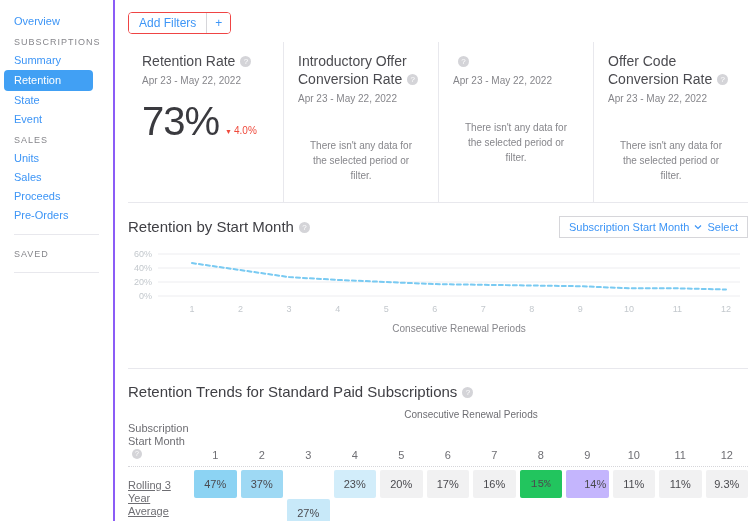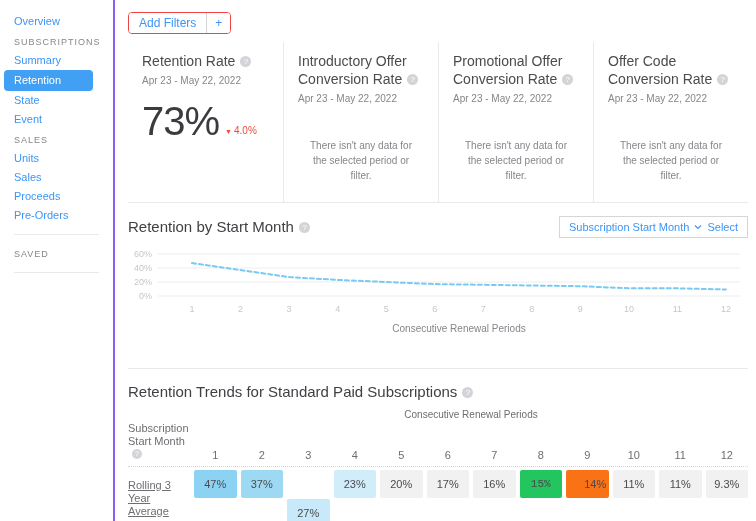--- a/index.html
+++ b/index.html
@@ -103,21 +103,21 @@
     <div class="card">
       <div>
         <span class="card-title">Introductory Offer Conversion Rate</span><span class="qmark"></span>
       </div>
       <div class="card-date">Apr 23 - May 22, 2022</div>
       <div class="card-empty">There isn't any data for the selected period or filter.</div>
     </div>
 
     <div class="card">
       <div>
-        <span class="card-title">Promotional Offer Conversion Rate</span><span class="qmark"></span>
+        <span class="qmark"></span>
       </div>
       <div class="card-date">Apr 23 - May 22, 2022</div>
       <div class="card-empty">There isn't any data for the selected period or filter.</div>
     </div>
 
     <div class="card">
       <div>
         <span class="card-title">Offer Code Conversion Rate</span><span class="qmark"></span>
       </div>
       <div class="card-date">Apr 23 - May 22, 2022</div>
@@ -198,21 +198,21 @@
           <span>Average</span>
         </div>
         <div class="cell" style="background: rgb(140, 211, 243);">47%</div>
         <div class="cell" style="background: rgb(158, 217, 244);">37%</div>
         <div class="cell" style="background: rgb(200, 233, 249); margin-top: 32px;">27%</div>
         <div class="cell" style="background: rgb(210, 237, 250);">23%</div>
         <div class="cell" style="background: rgb(241, 241, 242);">20%</div>
         <div class="cell" style="background: rgb(241, 241, 242);">17%</div>
         <div class="cell" style="background: rgb(241, 241, 242);">16%</div>
         <div class="cell" style="background: #22c55e; font-family: Liberation Mono, monospace;">15%</div>
-        <div class="cell" style="background: #f97316; padding-left: 16px;">14%</div>
+        <div class="cell" style="background: #c4b5fd; padding-left: 16px;">14%</div>
         <div class="cell" style="background: rgb(241, 241, 242);">11%</div>
         <div class="cell" style="background: rgb(241, 241, 242);">11%</div>
         <div class="cell" style="background: rgb(241, 241, 242);">9.3%</div>
         <div class="dotted-sep"></div>
         <div class="row-label">
           <span>-</span>
         </div>
         <div class="cell bordered">-</div>
         <div class="cell bordered">-</div>
         <div class="cell bordered">-</div>

